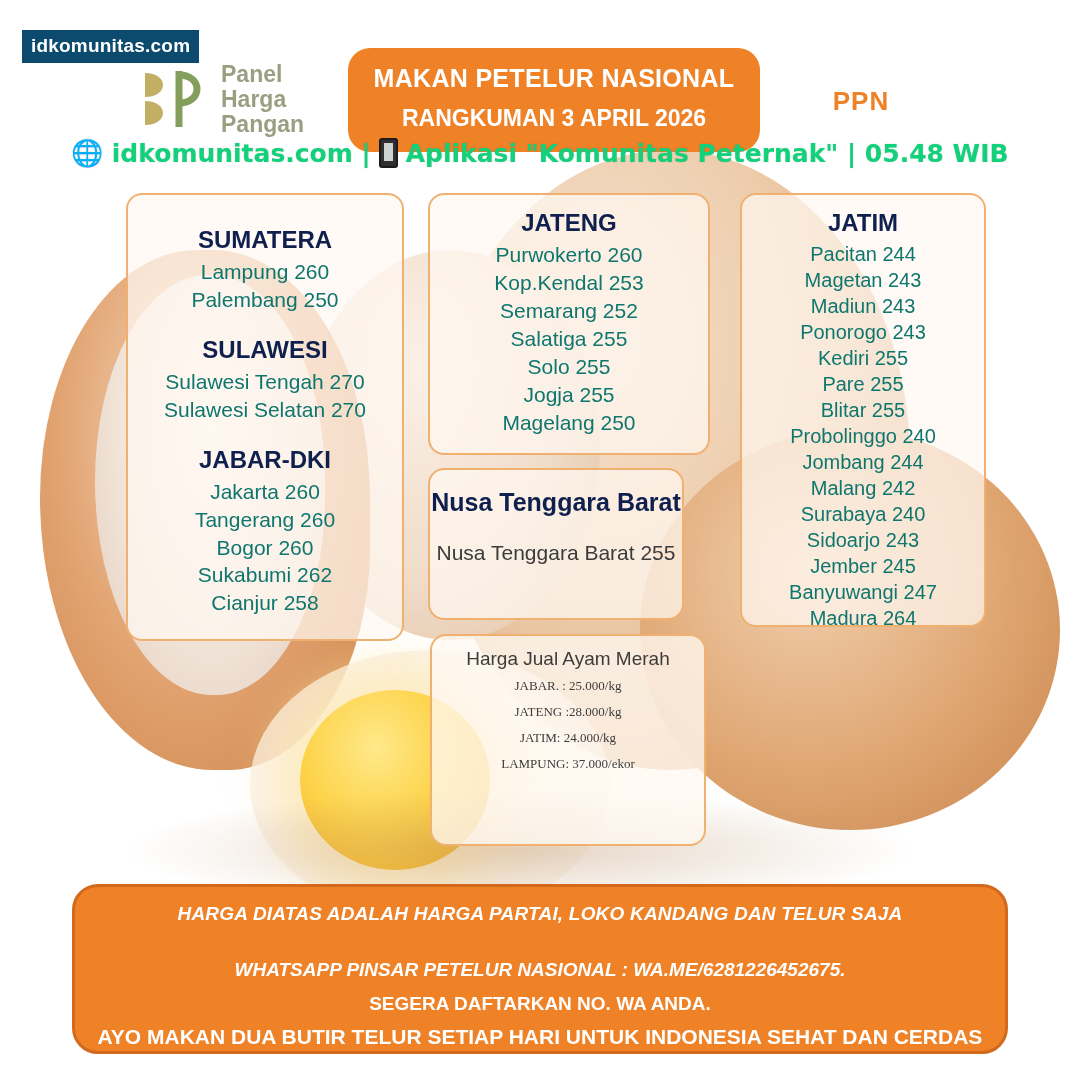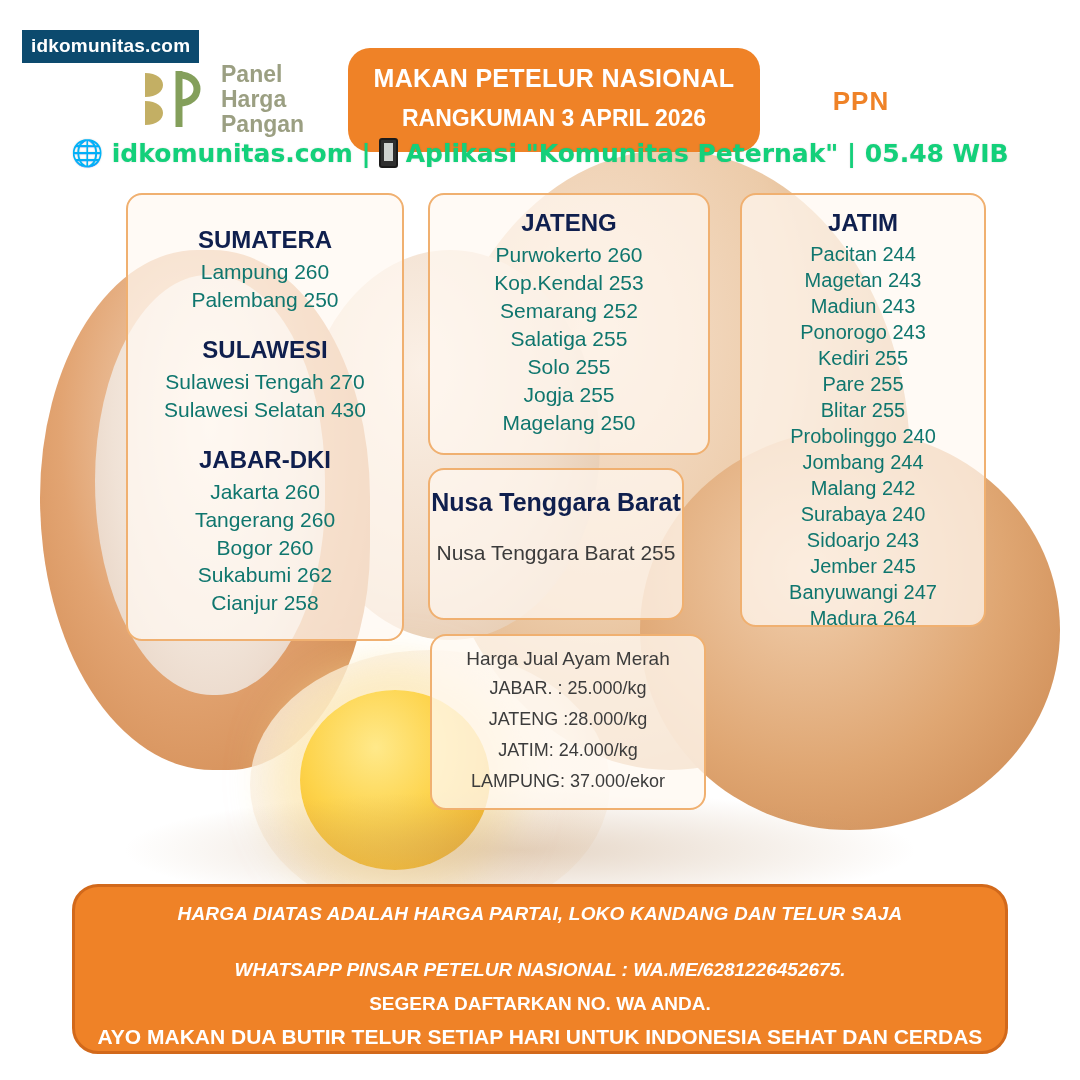--- a/index.html
+++ b/index.html
@@ -278,36 +278,37 @@
     margin-top: 22px;
     font-size: 21px;
     color: #3b3b3b;
   }
 
   #panel-ayam {
     position: absolute;
     left: 430px;
     top: 634px;
     width: 276px;
-    height: 176px;
+    height: 212px;
     background: rgba(255, 248, 241, 0.78);
     border: 2px solid #f0b070;
     border-radius: 16px;
     box-sizing: border-box;
     text-align: center;
     padding-top: 12px;
     color: #3c3c3c;
   }
   #panel-ayam .ayam-title {
     font-size: 19px;
     margin-bottom: 8px;
   }
   #panel-ayam .ayam-row {
-    font-size: 18px;
+    font-size: 13px;
     margin-bottom: 10px;
+    font-family: Liberation Serif, serif;
   }
 
   
   .footer {
     position: absolute;
     left: 72px;
     top: 884px;
     width: 936px;
     height: 170px;
     background: #ef8227;
@@ -391,21 +392,21 @@
     <span>Aplikasi "Komunitas Peternak" | 05.48 WIB</span>
   </div>
 
   <div class="panel" id="panel-sumatera">
     <div class="panel-head">SUMATERA</div>
     <div class="panel-row">Lampung 260</div>
     <div class="panel-row">Palembang 250</div>
     <div class="spacer"></div>
     <div class="panel-head">SULAWESI</div>
     <div class="panel-row">Sulawesi Tengah 270</div>
-    <div class="panel-row">Sulawesi Selatan 430</div>
+    <div class="panel-row">Sulawesi Selatan 270</div>
     <div class="spacer"></div>
     <div class="panel-head">JABAR-DKI</div>
     <div class="panel-row">Jakarta 260</div>
     <div class="panel-row">Tangerang 260</div>
     <div class="panel-row">Bogor 260</div>
     <div class="panel-row">Sukabumi 262</div>
     <div class="panel-row">Cianjur 258</div>
   </div>
 
   <div class="panel" id="panel-jateng">

